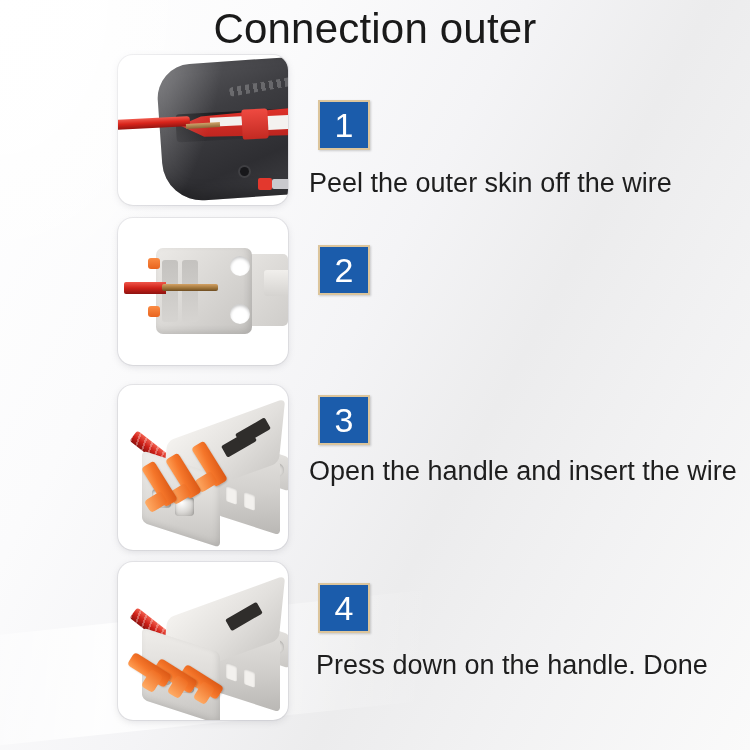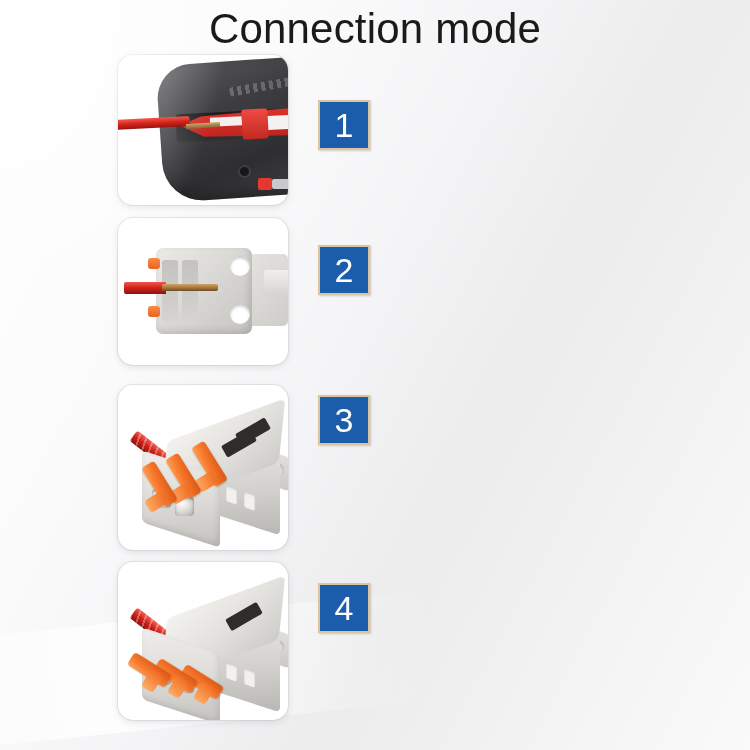--- a/index.html
+++ b/index.html
@@ -399,41 +399,42 @@
     inset: 0;
     background: repeating-linear-gradient(72deg, rgba(255,255,255,.30) 0 2px, rgba(255,255,255,0) 2px 7px);
     border-radius: 3px;
   }
 </style>
 </head>
 <body>
 
 <div id="page">
 
-  <div class="title">Connection mode</div>
+  <div class="title">Connection outer</div>
 
   <div class="step step1">
     <div class="photo">
       <div class="art">
         <div class="tool-body">
           <div class="tool-emboss"></div>
         </div>
         <div class="tool-slot"></div>
         <div class="tool-red-jaw"></div>
         <div class="tool-white-blade"></div>
         <div class="tool-red-block"></div>
         <div class="tool-white-blade2"></div>
         <div class="tool-pivot"></div>
         <div class="tool-redtab"></div>
         <div class="tool-greytab"></div>
         <div class="wire-red-1"></div>
         <div class="wire-core-1"></div>
       </div>
     </div>
     <div class="badge">1</div>
+    <div class="caption">Peel the outer skin off the wire</div>
   </div>
 
   <div class="step step2">
     <div class="photo">
       <div class="art">
         <div class="c2-right"></div>
         <div class="c2-tab"></div>
         <div class="c2-body"></div>
         <div class="c2-groove1"></div>
         <div class="c2-groove2"></div>
@@ -467,20 +468,21 @@
         <div class="c-port-b"></div>
         <div class="lever s3-l3"></div>
         <div class="lever-head s3-h3"></div>
         <div class="lever s3-l2"></div>
         <div class="lever-head s3-h2"></div>
         <div class="lever s3-l1"></div>
         <div class="lever-head s3-h1"></div>
       </div>
     </div>
     <div class="badge">3</div>
+    <div class="caption">Open the handle and insert the wire</div>
   </div>
 
   <div class="step step4">
     <div class="photo">
       <div class="art">
         <div class="wire-red-3">
           <div class="wire-stripe"></div>
         </div>
         <div class="c-ear"></div>
         <div class="c-ear-hole"></div>
@@ -494,15 +496,16 @@
         <div class="c-port-b"></div>
         <div class="lever s4-l3"></div>
         <div class="lever-head s4-h3"></div>
         <div class="lever s4-l2"></div>
         <div class="lever-head s4-h2"></div>
         <div class="lever s4-l1"></div>
         <div class="lever-head s4-h1"></div>
       </div>
     </div>
     <div class="badge">4</div>
+    <div class="caption">Press down on the handle. Done</div>
   </div>
 
 </div>
 
 </body></html>

